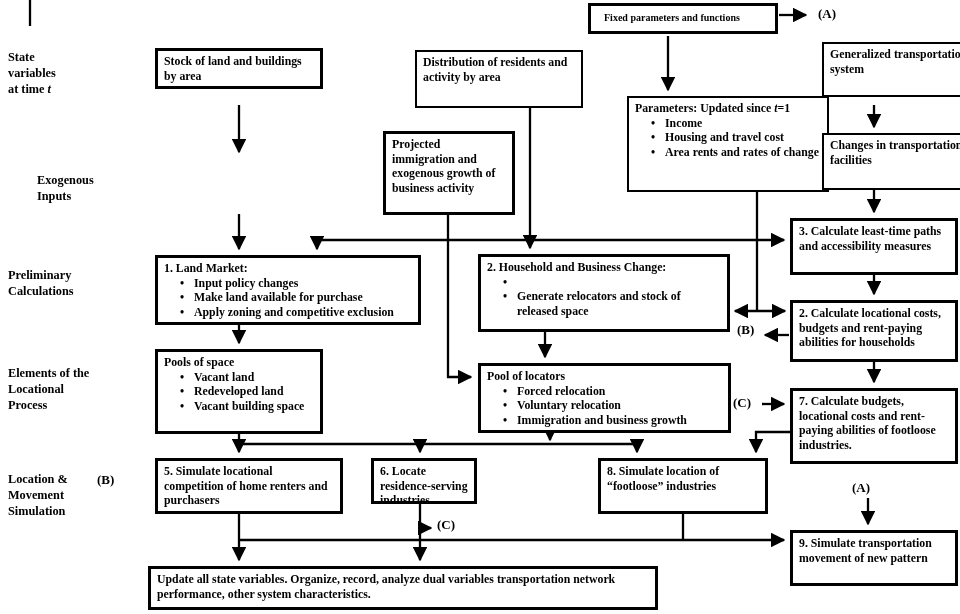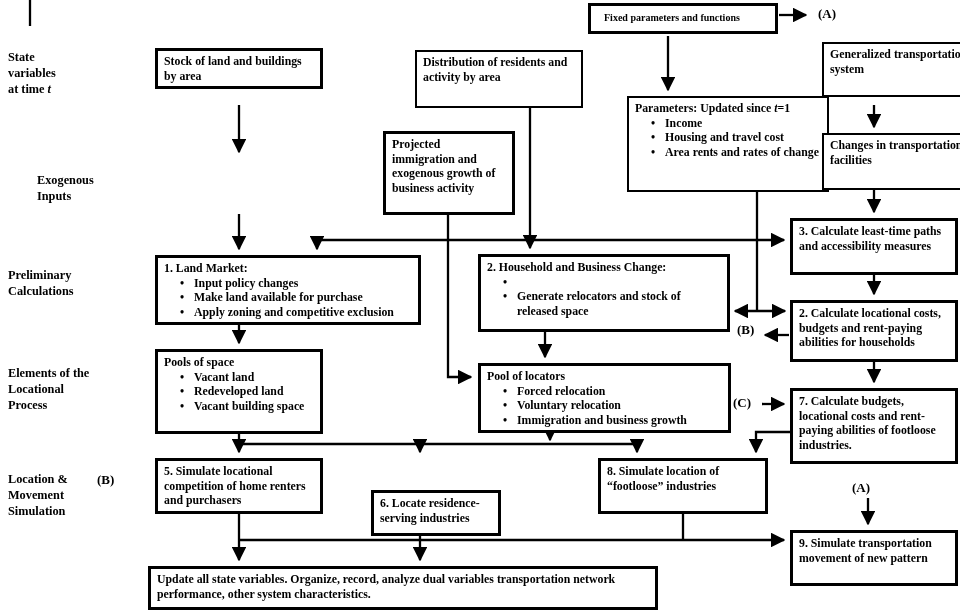--- a/index.html
+++ b/index.html
@@ -25,22 +25,22 @@
   #b-proj{left:383px;top:131px;width:132px;height:84px;}
   #b-policy{left:155px;top:158px;width:168px;height:56px;}
   #b-fac{left:790px;top:133px;width:168px;height:57px;}
   #b-calc3{left:790px;top:218px;width:168px;height:57px;}
   #b-lm{left:155px;top:255px;width:266px;height:70px;}
   #b-hh{left:478px;top:254px;width:252px;height:78px;}
   #b-calc4{left:790px;top:300px;width:168px;height:62px;}
   #b-pools{left:155px;top:349px;width:168px;height:85px;}
   #b-locs{left:478px;top:363px;width:253px;height:70px;}
   #b-calc7{left:790px;top:388px;width:168px;height:76px;}
-  #b-sim5{left:155px;top:458px;width:168px;height:56px;}
-  #b-loc6{left:371px;top:458px;width:130px;height:46px;margin-top:32px;}
+  #b-sim5{left:155px;top:458px;width:188px;height:56px;}
+  #b-loc6{left:371px;top:458px;width:106px;height:46px;}
   #b-sim8{left:598px;top:458px;width:170px;height:56px;}
   #b-sim9{left:790px;top:530px;width:168px;height:56px;}
   #b-upd{left:148px;top:566px;width:510px;height:44px;}
 
   #lab-state{left:8px;top:50px;}
   #lab-exo{left:8px;top:173px;margin-left:29px;}
   #lab-prelim{left:8px;top:268px;}
   #lab-elem{left:8px;top:366px;}
   #lab-loc{left:8px;top:472px;}
 

